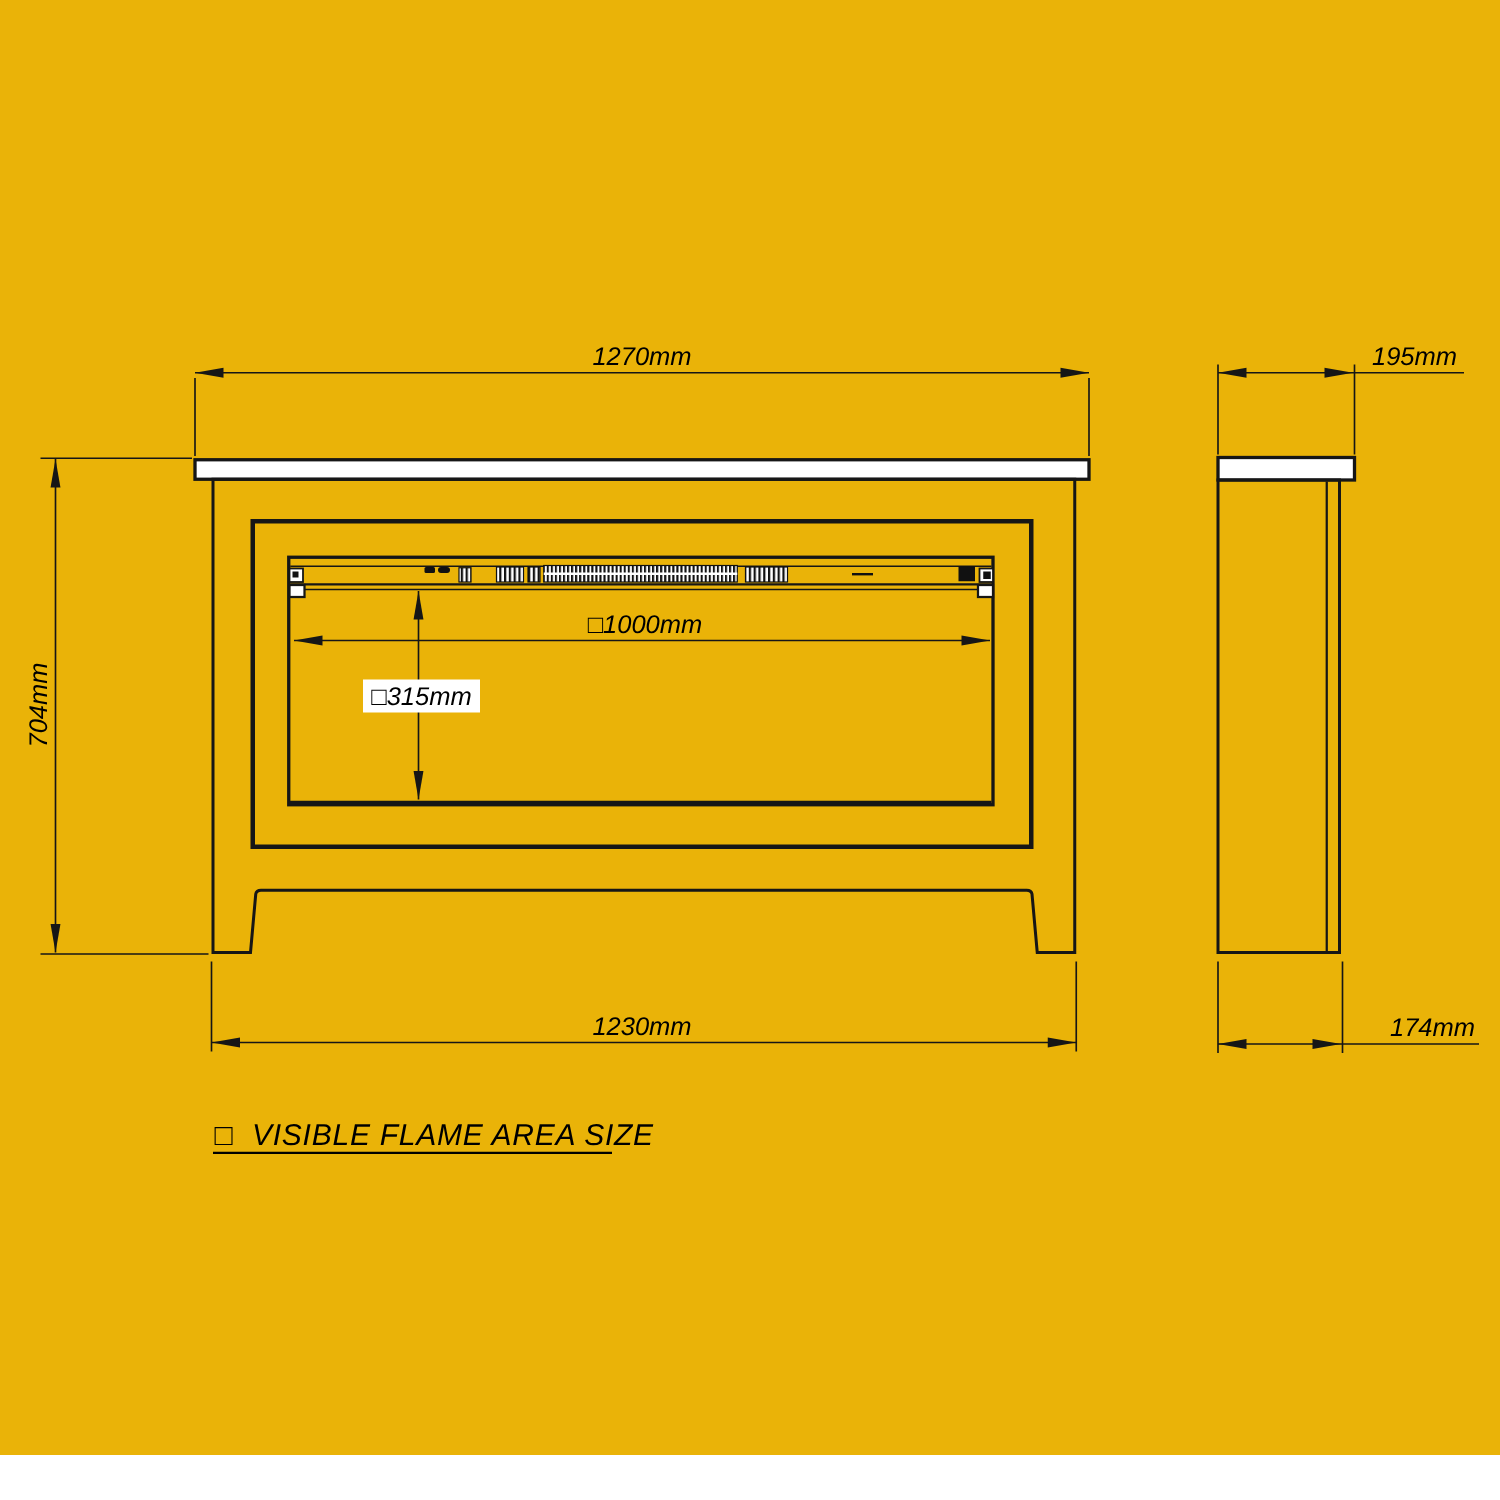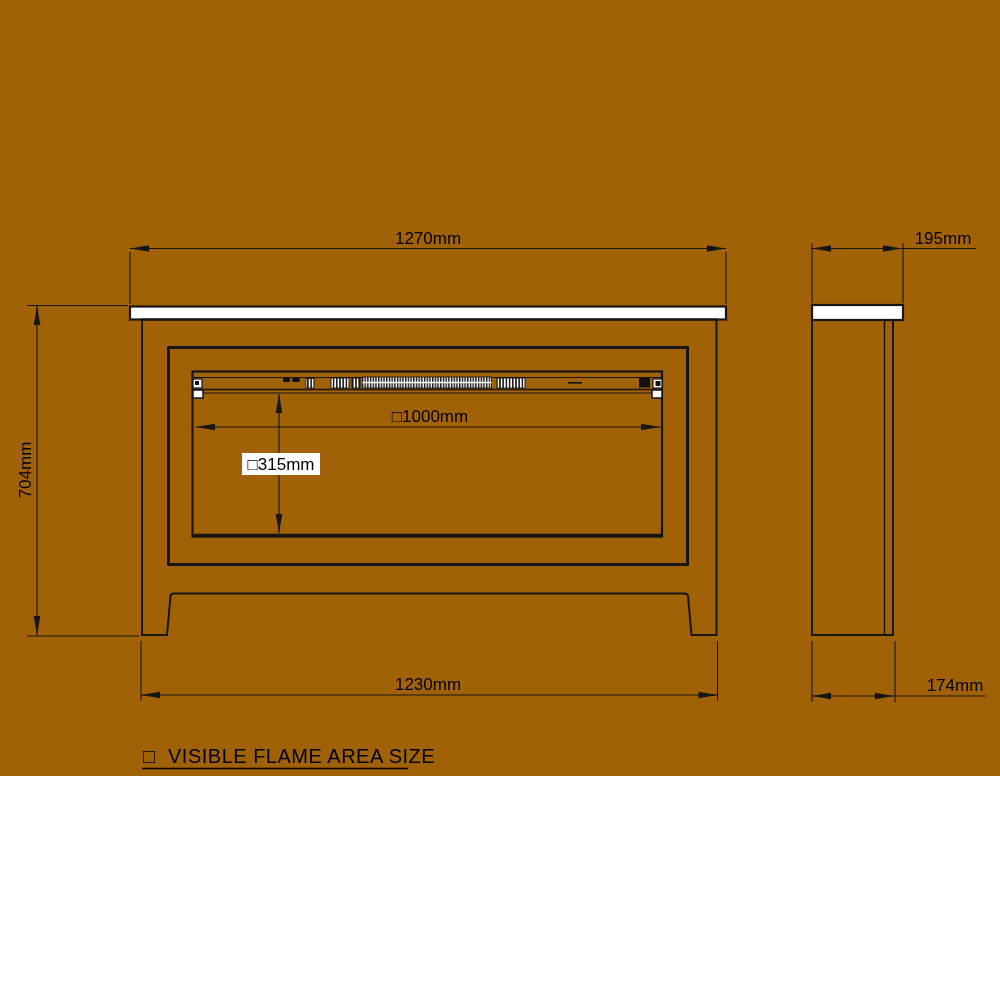--- a/index.html
+++ b/index.html
@@ -6,23 +6,24 @@
     margin: 0;
     padding: 0;
     background: #ffffff;
     width: 1000px;
     height: 1000px;
     font-family: "Liberation Sans", sans-serif;
   }
   .stage {
     position: relative;
     width: 1000px;
-    height: 776px;
-    background: #a16207;
+    height: 970px;
+    background: #eab308;
     overflow: hidden;
+    font-style: italic;
   }
   svg { display: block; }
   .dim-text {
     font-family: "Liberation Sans", sans-serif;
     font-size: 17px;
     fill: #000000;
   }
   .legend-text {
     font-family: "Liberation Sans", sans-serif;
     font-size: 20px;

